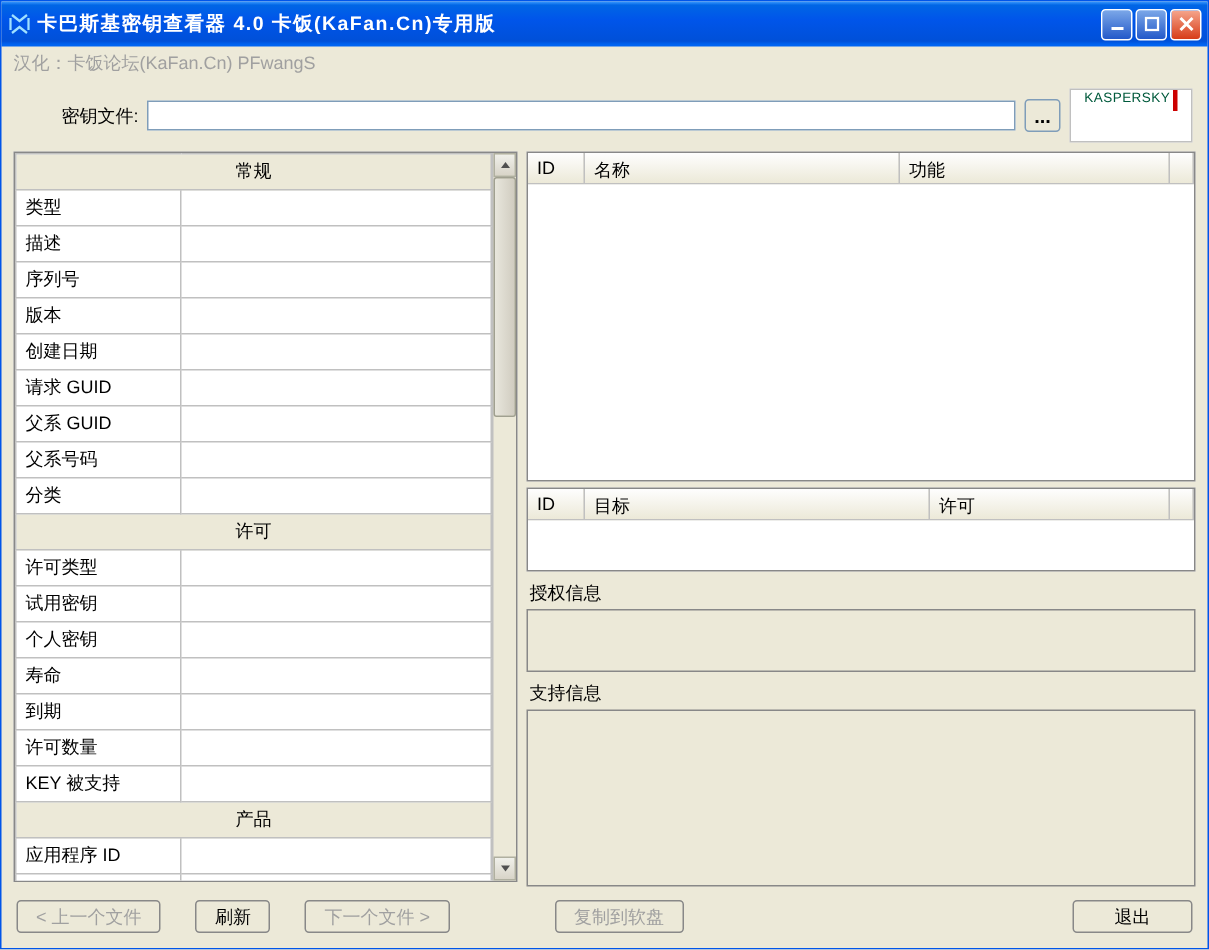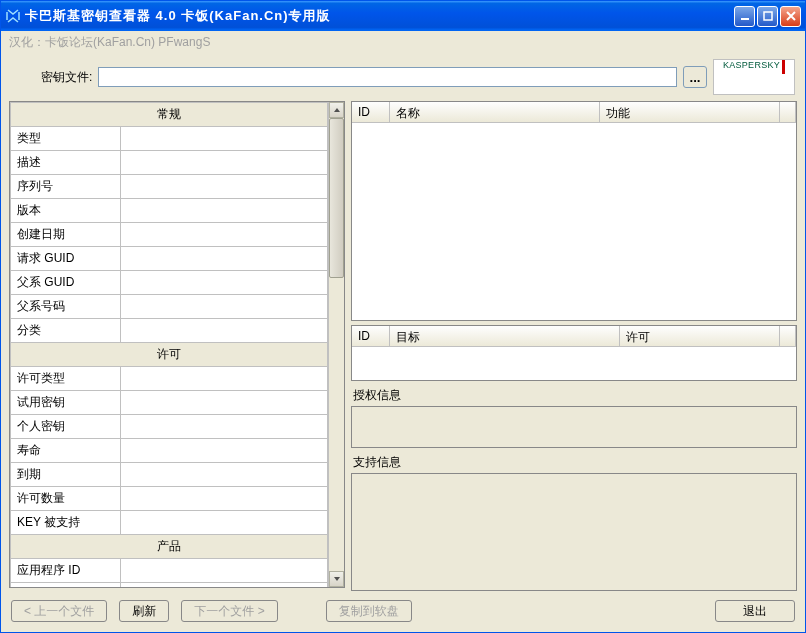--- a/index.html
+++ b/index.html
@@ -43,21 +43,21 @@
 .grid-head .col { border-right: 1px solid #c0c0c0; padding: 3px 6px; height: 20px; font-size: 12px; background: linear-gradient(to bottom,#fefefe,#ece9d8); }
 .grid-body { flex: 1; background: #fff; }
 .grid1 { flex: 1.6; }
 .grid2 { height: 56px; }
 .field-block { display: flex; flex-direction: column; }
 .field-label { padding: 2px 2px; font-size: 12px; }
 .field-box { border: 1px solid #888; background: #ece9d8; }
 .auth-box { height: 42px; }
 .support-box { flex:1; min-height: 118px; }
 
-.bottom-bar { display: flex; align-items: center; padding: 6px 10px 10px 10px; gap: 12px; }
+.bottom-bar { display: flex; align-items: center; padding: 6px 10px 10px 10px; gap: 23px; }
 .btn { height: 22px; padding: 0 12px; border: 1px solid #888; background: #ece9d8; border-radius: 3px; font-size: 12px; cursor: pointer; font-family: inherit; }
 .btn:disabled, .btn.disabled { color: #a0a0a0; cursor: default; }
 .bottom-gap { width: 24px; }
 .bottom-spacer { flex: 1; }
 </style>
 </head>
 <body>
 
 <div class="window">
   <div class="titlebar">

